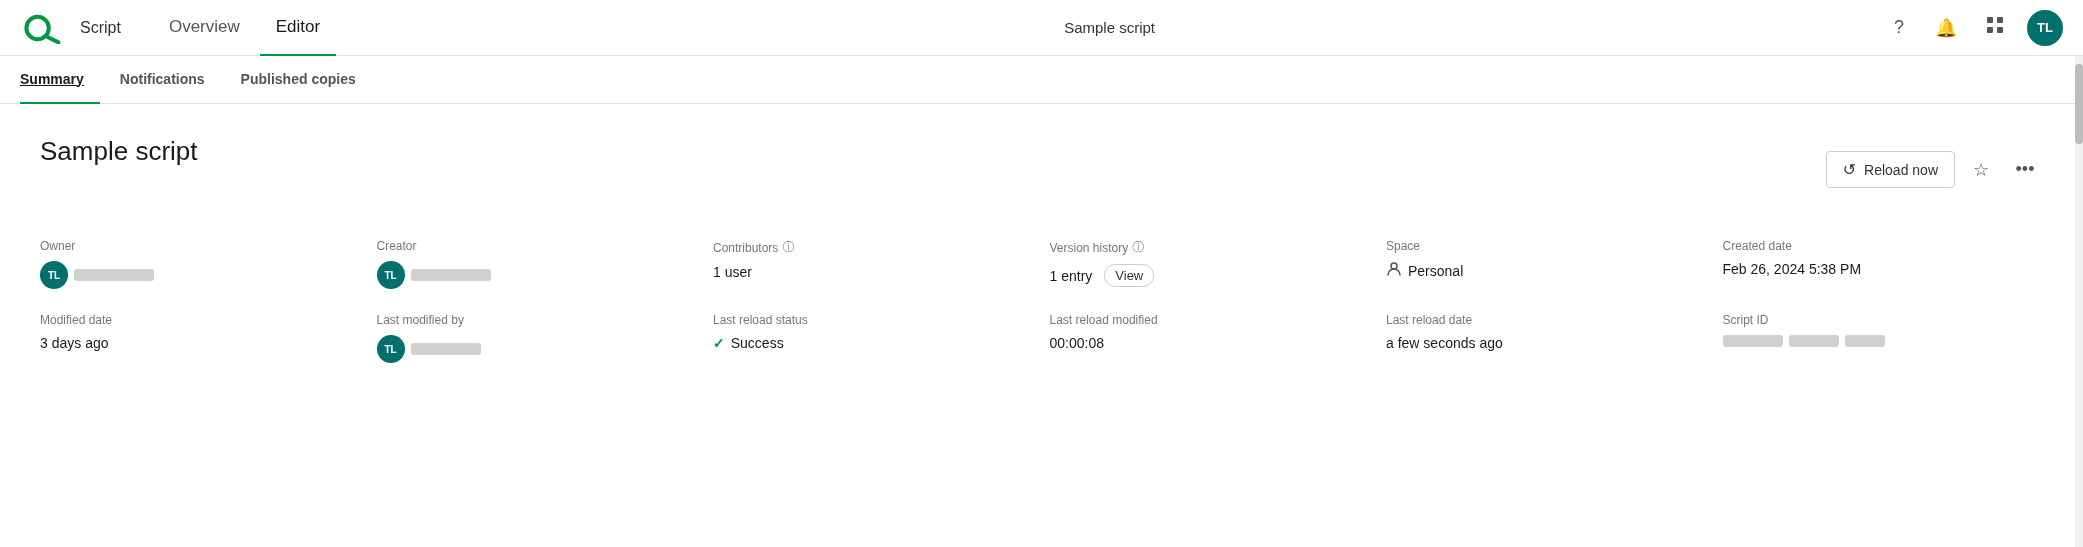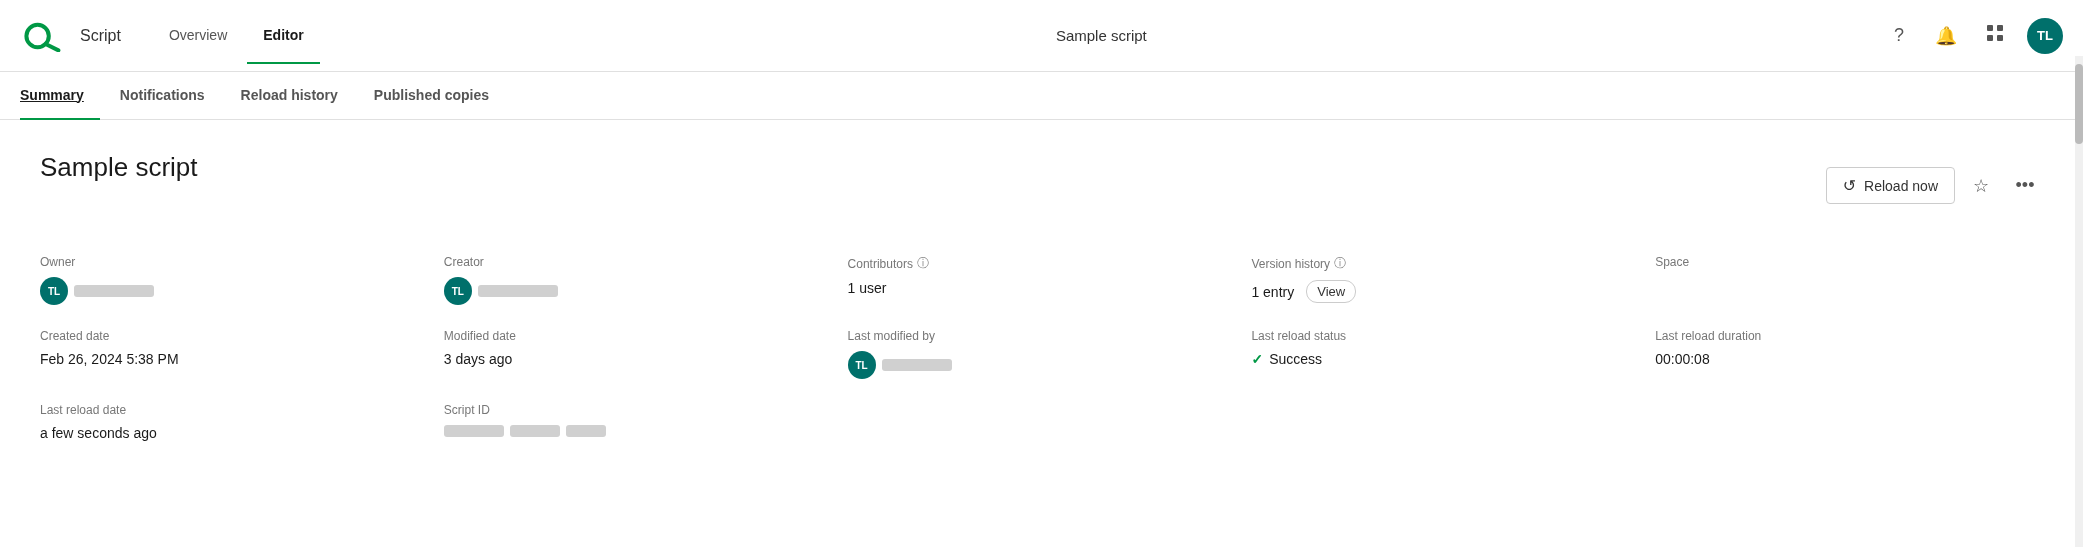--- a/index.html
+++ b/index.html
@@ -2,21 +2,21 @@
 <html><head>
   <meta charset="utf-8">
   <style>
     * { box-sizing: border-box; margin: 0; padding: 0; }
     body { font-family: 'Segoe UI', Arial, sans-serif; background: #fff; color: #333; font-size: 14px; }
 
     
     .top-bar {
       display: flex;
       align-items: center;
-      height: 72px;
+      height: 56px;
       padding: 0 20px;
       border-bottom: 1px solid #e0e0e0;
       background: #fff;
     }
     .logo-area {
       display: flex;
       align-items: center;
       gap: 12px;
       margin-right: 24px;
     }
@@ -30,32 +30,32 @@
     .top-nav {
       display: flex;
       align-items: center;
       gap: 4px;
     }
     .top-nav-item {
       padding: 0 16px;
       height: 56px;
       display: flex;
       align-items: center;
-      font-size: 14px;
+      font-size: 17px;
       color: #555;
       cursor: pointer;
       position: relative;
       border-bottom: 2px solid transparent;
       text-decoration: none;
       justify-content: flex-end;
     }
     .top-nav-item.active {
       color: #1a1a1a;
       border-bottom: 2px solid #009845;
-      font-weight: 700;
+      font-weight: 400;
     }
     .page-title-center {
       flex: 1;
       text-align: center;
       font-size: 15px;
       font-weight: 500;
       color: #333;
     }
     .top-right {
       display: flex;
@@ -168,21 +168,21 @@
       height: 36px;
       display: flex;
       align-items: center;
       justify-content: center;
       border-radius: 4px;
     }
 
     
     .meta-grid {
       display: grid;
-      grid-template-columns: repeat(5, 1fr);
+      grid-template-columns: repeat(6, 1fr);
       gap: 24px 16px;
     }
 
     .meta-item { }
     .meta-label {
       font-size: 12px;
       color: #777;
       margin-bottom: 8px;
       display: flex;
       align-items: center;
@@ -294,23 +294,20 @@
 </div>
 
 <div class="sub-tabs">
   <div class="sub-tab active">
     <span>Summary</span>
   </div>
   <div class="sub-tab">
     <span>Notifications</span>
   </div>
   <div class="sub-tab">
-    <span>Reload history</span>
-  </div>
-  <div class="sub-tab">
     <span>Published copies</span>
   </div>
 </div>
 
 <div class="main-content">
 
   <div class="title-row">
     <h1 class="section-title">Sample script</h1>
     <div class="action-buttons">
       <button class="reload-now-btn">
@@ -362,20 +359,29 @@
         <span style="color:#888;font-size:12px;">ⓘ</span>
       </div>
       <div class="meta-value">
         <span>1 entry</span>
         <button class="view-btn">View</button>
       </div>
     </div>
 
     <div class="meta-item">
       <div class="meta-label">Space</div>
+      <div class="meta-value">
+        <span style="font-size:16px;color:#555;">
+          <svg width="16" height="16" viewBox="0 0 16 16" fill="none">
+            <circle cx="8" cy="5" r="3" stroke="#555" stroke-width="1.5"></circle>
+            <path d="M2 14c0-3.3 2.7-6 6-6s6 2.7 6 6" stroke="#555" stroke-width="1.5" stroke-linecap="round"></path>
+          </svg>
+        </span>
+        <span>Personal</span>
+      </div>
     </div>
 
     <div class="meta-item">
       <div class="meta-label">Created date</div>
       <div class="meta-value">Feb 26, 2024 5:38 PM</div>
     </div>
 
     <div class="meta-item">
       <div class="meta-label">Modified date</div>
       <div class="meta-value">3 days ago</div>
@@ -391,21 +397,21 @@
 
     <div class="meta-item">
       <div class="meta-label">Last reload status</div>
       <div class="meta-value">
         <span class="success-check">✓</span>
         <span>Success</span>
       </div>
     </div>
 
     <div class="meta-item">
-      <div class="meta-label">Last reload duration</div>
+      <div class="meta-label">Last reload modified</div>
       <div class="meta-value">00:00:08</div>
     </div>
 
     <div class="meta-item">
       <div class="meta-label">Last reload date</div>
       <div class="meta-value">a few seconds ago</div>
     </div>
 
     <div class="meta-item">
       <div class="meta-label">Script ID</div>

